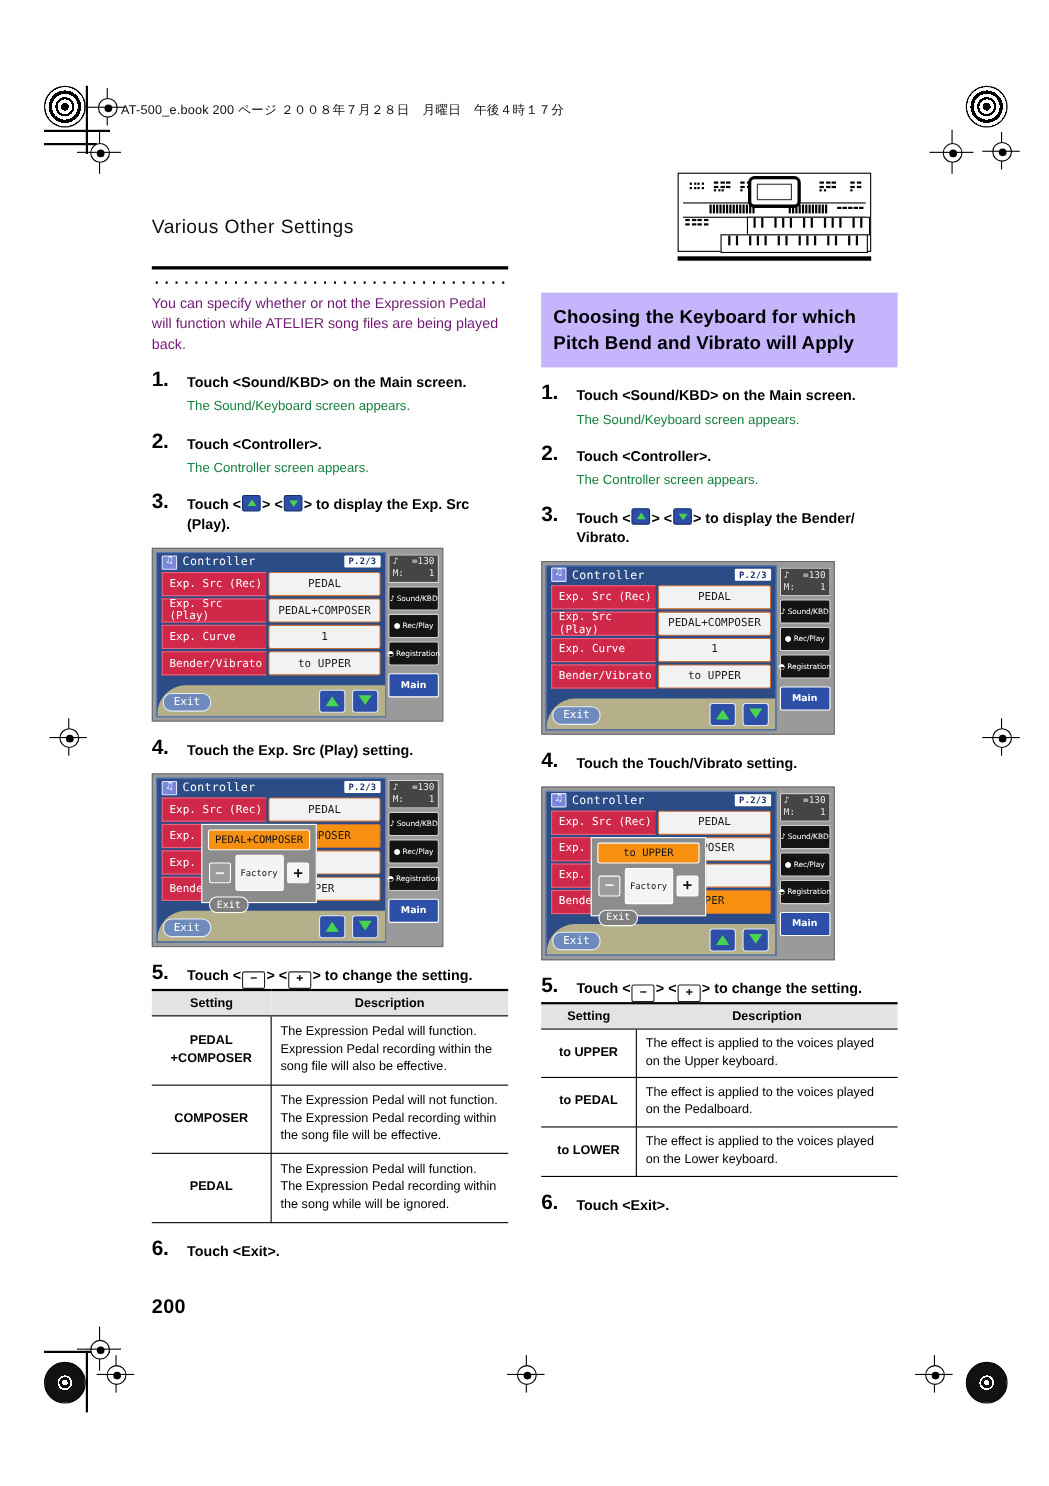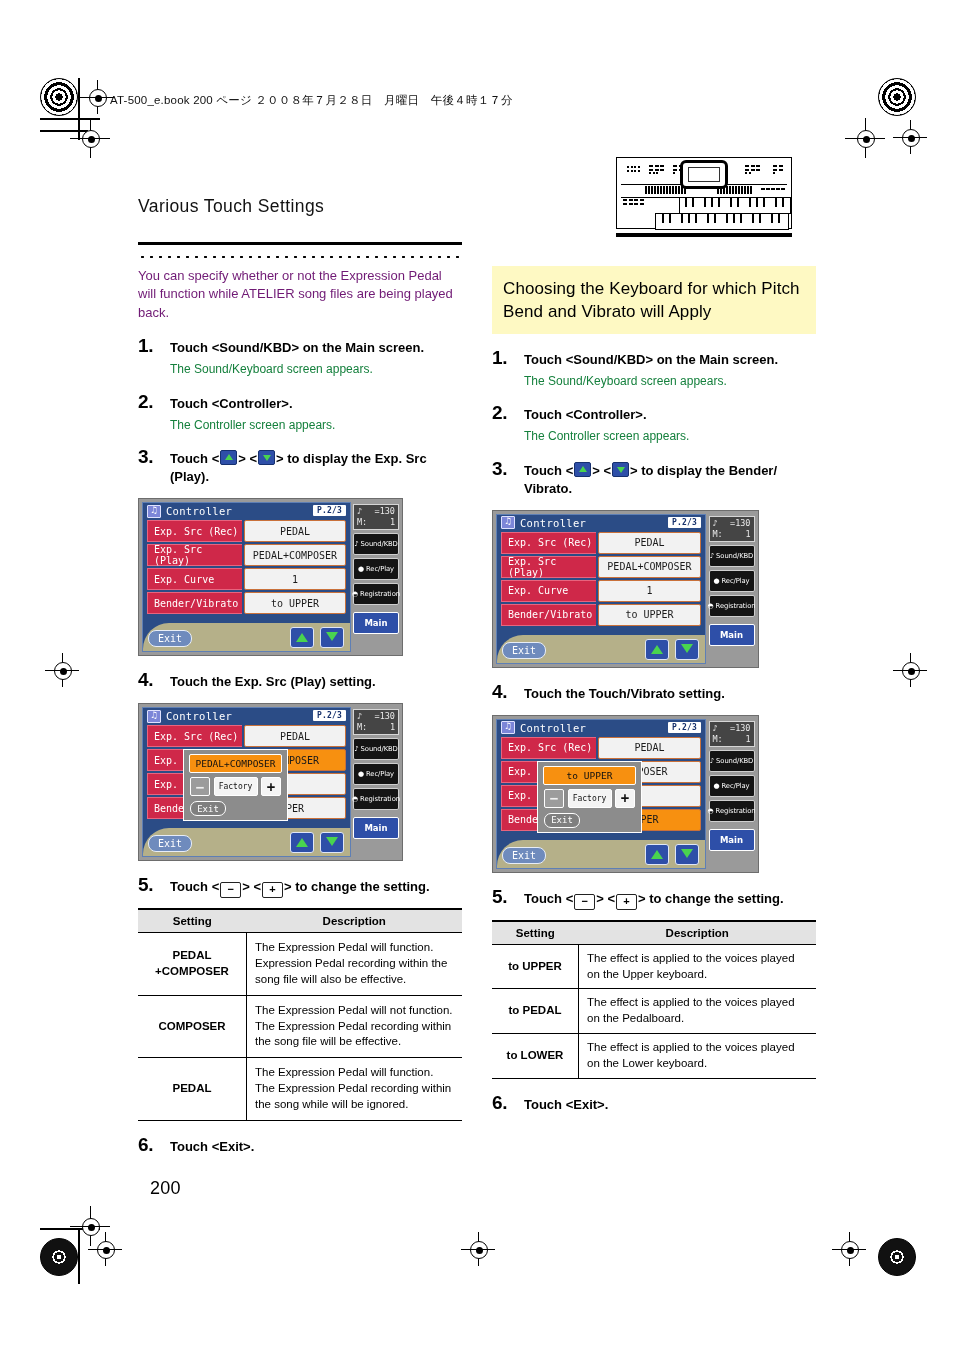--- a/index.html
+++ b/index.html
@@ -175,24 +175,24 @@
     height: 4px;
     margin: 2px 0 9px 0;
     background-image: radial-gradient(circle, #000 0 1.1px, transparent 1.3px);
     background-size: 9px 4px;
     background-repeat: repeat-x;
     background-position: 0 1px;
   }
 
   
   .h-boxed {
-    background: #fef9c3;
+    background: #c4b5fd;
     padding: 12px 10px 11px 11px;
     font-size: 17px;
-    font-weight: normal;
+    font-weight: bold;
     line-height: 1.32;
     letter-spacing: 0.1px;
     color: #000;
   }
 
   .intro {
     font-size: 13px;
     line-height: 1.42;
     margin: 9px 0 0 0;
     color: #701a75;
@@ -513,21 +513,21 @@
     align-items: center;
     justify-content: center;
     font-size: 14px;
     font-weight: bold;
     line-height: 14px;
     box-sizing: border-box;
   }
   .pop-minus { background: #9c9c9c; color: #f0f0f0; }
   .pop-plus  { background: #f4f4f4; color: #111; }
   .pop-factory {
-    width: 44px; height: 19px;
+    width: 44px; height: 33px;
     background: #f4f4f4;
     border: 1px solid #fff;
     border-radius: 2px;
     font-size: 8px;
     color: #111;
     display: flex;
     align-items: center;
     justify-content: center;
     box-sizing: border-box;
   }
@@ -542,21 +542,20 @@
     display: flex;
     align-items: center;
     justify-content: center;
     box-sizing: border-box;
   }
 
   
   table.spec {
     width: 100%;
     border-collapse: collapse;
-    margin-top: 10px;
     font-size: 11.5px;
   }
   table.spec thead th {
     background: #e3e3e3;
     font-size: 11.5px;
     font-weight: bold;
     padding: 5px 4px;
     border-top: 2.2px solid #000;
     border-bottom: 1.2px solid #000;
     text-align: center;
@@ -580,23 +579,22 @@
   table.spec.right tbody td.c1 { width: 70px; }
   table.spec.right thead th.c1 { width: 70px; }
   table.spec.right tbody td { padding: 6px 8px; }
 
   
   .page-num {
     position: absolute;
     left: 138px;
     top: 1178px;
     font-size: 18px;
-    font-weight: normal;
+    font-weight: bold;
     letter-spacing: 0.3px;
-    margin-left: 12px;
   }
 </style>
 </head>
 <body>
 
 <div class="reg-target" style="left:40px;top:78px;width:36px;height:36px;"></div>
 <div class="cropmark" style="left:40px;top:118px;width:60px;height:2px;"></div>
 <div class="cropmark" style="left:78px;top:78px;width:2px;height:62px;"></div>
 <div class="cropmark" style="left:40px;top:130px;width:48px;height:2px;"></div>
 <div class="cross" style="left:70px;top:118px;width:40px;height:40px;">
@@ -632,21 +630,21 @@
   </div>
 <div class="cross" style="left:832px;top:1232px;width:34px;height:34px;">
     <span class="ring"></span>
   </div>
 <div class="cross" style="left:461px;top:1232px;width:34px;height:34px;">
     <span class="ring"></span>
   </div>
 
 <div class="slug">AT-500_e.book  200 ページ  ２００８年７月２８日　月曜日　午後４時１７分</div>
 
-<div class="running-head">Various Touch Settings</div>
+<div class="running-head">Various Other Settings</div>
 
 <div class="kbd-thumb">
   <div class="kbd-panel">
     <div class="btnrow" style="left:6px;top:5px;">
       <div class="bgrp">
         <div class="brow">
             <i class="dot"></i>
             <i class="dot"></i>
             <i class="dot"></i>
             <i class="dot"></i>

